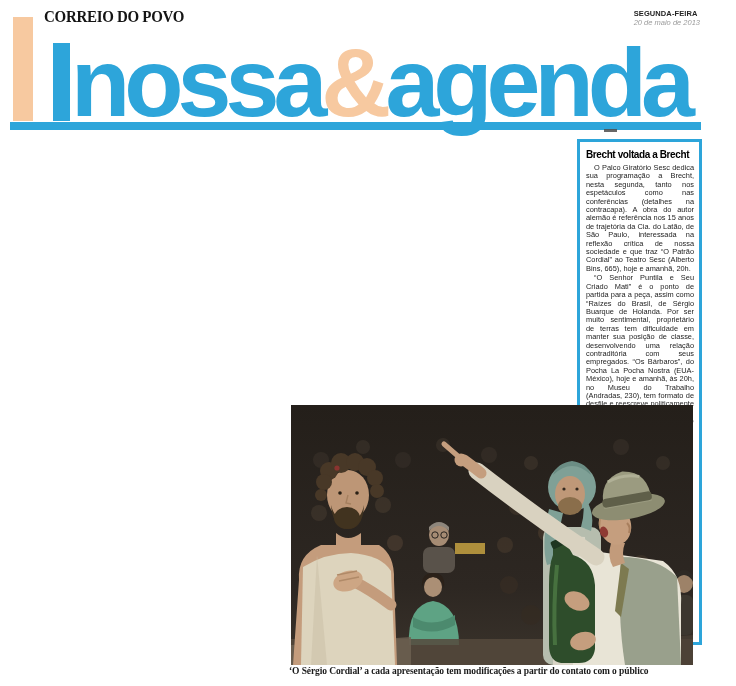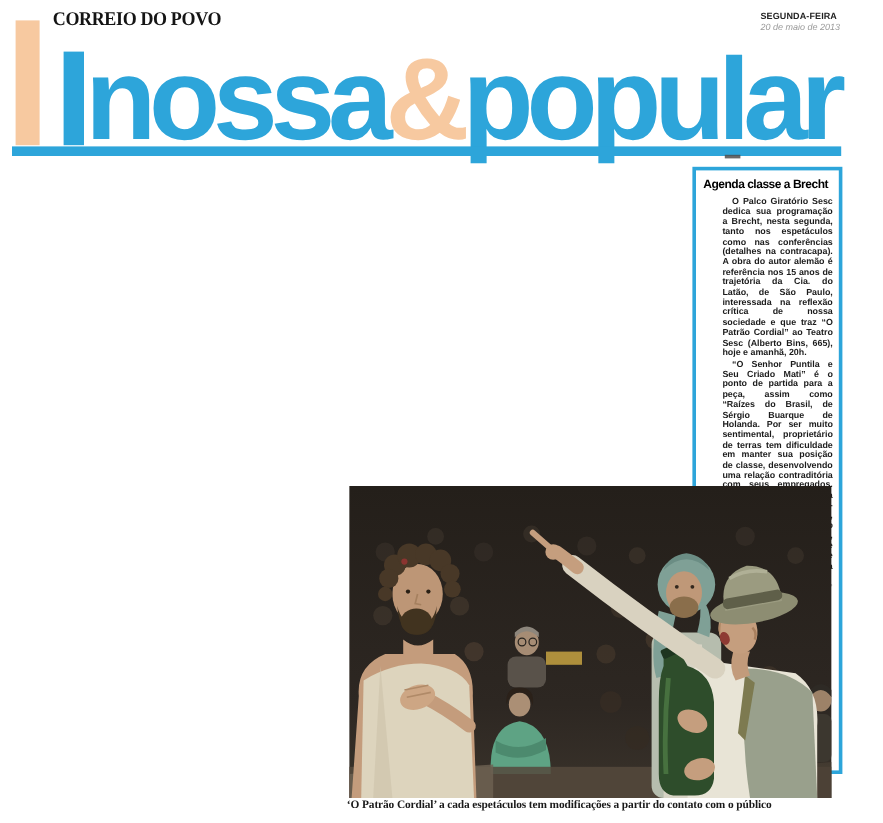--- a/index.html
+++ b/index.html
@@ -37,22 +37,22 @@
   .article-box{
     left:577px;top:139px;width:125px;height:506px;
     border:3px solid #2da5da;background:#ffffff;box-sizing:border-box;
     padding:5px 5px 0 6px;z-index:1;overflow:hidden;
   }
   .article-title{
     font-size:10px;font-weight:bold;color:#000;
     letter-spacing:-0.4px;white-space:nowrap;margin:2px 0 4px 0;
   }
   .article-body p{
-    margin:0 0 1px 16px;font-size:7.4px;line-height:8.4px;
-    text-align:justify;color:#1c1c1c;text-indent:8px;font-weight:bold;
+    margin:0 0 1px 0;font-size:7.4px;line-height:8.4px;
+    text-align:justify;color:#1c1c1c;text-indent:8px;
   }
   .photo-credit{
     font-size:5px;color:#8f8f8f;text-align:right;
     letter-spacing:0.2px;margin-top:2px;
   }
 
   
   .photo-frame{left:291px;top:405px;width:402px;height:260px;z-index:2;line-height:0;}
   .photo-caption{
     left:289px;top:666px;width:440px;
@@ -66,27 +66,27 @@
 <div class="abs masthead">CORREIO DO POVO</div>
 
 <div class="abs dateline">
   <div class="weekday">SEGUNDA-FEIRA</div>
   <div class="date">20 de maio de 2013</div>
 </div>
 
 <div class="abs accent-bar"></div>
 <div class="abs headline-bar"></div>
 
-<div class="abs headline"><span>nossa</span><span class="amp">&amp;</span><span>popular</span></div>
+<div class="abs headline"><span>nossa</span><span class="amp">&amp;</span><span>agenda</span></div>
 
 <div class="abs divider-line"></div>
 <div class="abs fold-mark"></div>
 
 <div class="abs article-box">
-  <div class="article-title">Agenda classe a Brecht</div>
+  <div class="article-title">Brecht voltada a Brecht</div>
   <div class="article-body">
     <p>O Palco Giratório Sesc dedica sua programação a Brecht, nesta segunda, tanto nos espetáculos como nas conferências (detalhes na contracapa). A obra do autor alemão é referência nos 15 anos de trajetória da Cia. do Latão, de São Paulo, interessada na reflexão crítica de nossa sociedade e que traz “O Patrão Cordial” ao Teatro Sesc (Alberto Bins, 665), hoje e amanhã, 20h.</p>
     <p>“O Senhor Puntila e Seu Criado Mati” é o ponto de partida para a peça, assim como “Raízes do Brasil, de Sérgio Buarque de Holanda. Por ser muito sentimental, proprietário de terras tem dificuldade em manter sua posição de classe, desenvolvendo uma relação contraditória com seus empregados. “Os Bárbaros”, do Pocha La Pocha Nostra (EUA-México), hoje e amanhã, às 20h, no Museu do Trabalho (Andradas, 230), tem formato de desfile e reescreve politicamente formas da cultura popular.</p>
   </div>
   <div class="photo-credit">SESC / DIVULGAÇÃO / CP</div>
 </div>
 
 <div class="abs photo-frame">
   <svg width="402" height="260" viewBox="0 0 402 260" xmlns="http://www.w3.org/2000/svg">
     <defs>
@@ -221,13 +221,13 @@
       <g transform="rotate(-10 336 94)">
         <ellipse cx="336" cy="102" rx="37" ry="12" fill="#8d8d72"></ellipse>
         <path d="M312 100 Q310 70 336 66 Q362 70 360 100 Z" fill="#9b9b80"></path>
         <rect x="311" y="90" width="50" height="9" rx="4" fill="#5f5f49"></rect>
         <path d="M320 74 Q336 68 352 74" stroke="#b0b096" stroke-width="3" fill="none"></path>
       </g>
     </g>
   </svg>
 </div>
 
-<div class="abs photo-caption">‘O Patrão Cordial’ a cada espetáculos tem modificações a partir do contato com o público</div>
+<div class="abs photo-caption">‘O Sérgio Cordial’ a cada apresentação tem modificações a partir do contato com o público</div>
 
 </body></html>

